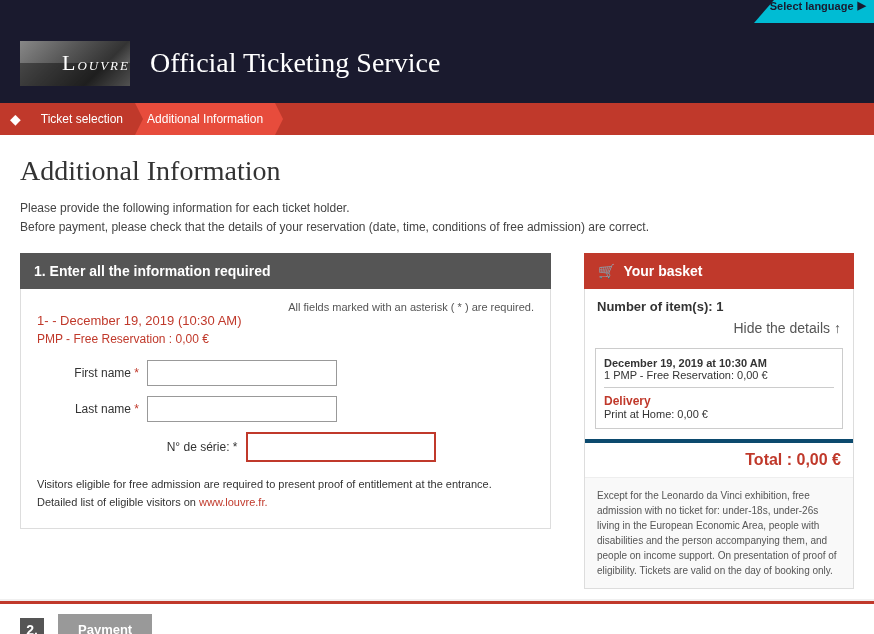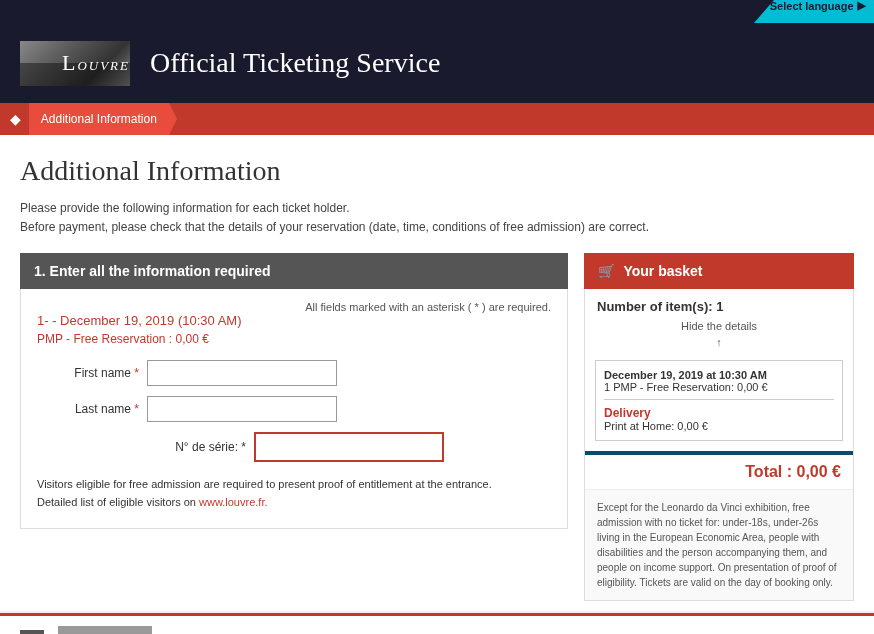--- a/index.html
+++ b/index.html
@@ -132,21 +132,21 @@
     .page-desc {
       font-size: 12px;
       color: #444;
       line-height: 1.6;
       margin-bottom: 16px;
     }
 
     
     .two-col {
       display: flex;
-      gap: 0;
+      gap: 17px;
       align-items: flex-start;
     }
 
     
     .left-section {
       flex: 1;
       min-width: 0;
     }
 
     .section-header {
@@ -268,28 +268,27 @@
     .basket-count {
       padding: 10px 12px 6px;
       font-size: 13px;
       color: #333;
       font-weight: bold;
     }
 
     .hide-details {
       text-align: right;
       padding: 0 12px 6px;
-      font-size: 11px;
+      font-size: 14px;
       color: #555;
       cursor: pointer;
       display: flex;
       align-items: center;
       justify-content: flex-end;
       gap: 4px;
-      flex-direction: column;
     }
 
     .basket-item {
       border: 1px solid #ccc;
       margin: 6px 10px 10px;
       padding: 8px;
       font-size: 11px;
       color: #333;
     }
     .basket-item-title {
@@ -376,20 +375,21 @@
   <div class="logo-img-placeholder">
     <div style="position:relative;z-index:1;color:white;font-family:'Times New Roman',serif;font-size:18px;letter-spacing:2px;text-align:center;line-height:1.1;">
       <span style="font-variant:small-caps;font-size:22px;">L</span><span style="font-size:13px;font-style:italic;">OUVRE</span>
     </div>
   </div>
   <h1 class="header-title">Official Ticketing Service</h1>
 </div>
 
 <div class="breadcrumb">
   <span class="breadcrumb-icon">◆</span>
+  <a class="breadcrumb-item">Ticket selection</a>
   <a class="breadcrumb-item active">Additional Information</a>
 </div>
 
 <div class="main-content">
   <h2 class="page-title">Additional Information</h2>
   <div class="page-desc">
     <div>Please provide the following information for each ticket holder.</div>
     <div>Before payment, please check that the details of your reservation (date, time, conditions of free admission) are correct.</div>
   </div>
 

